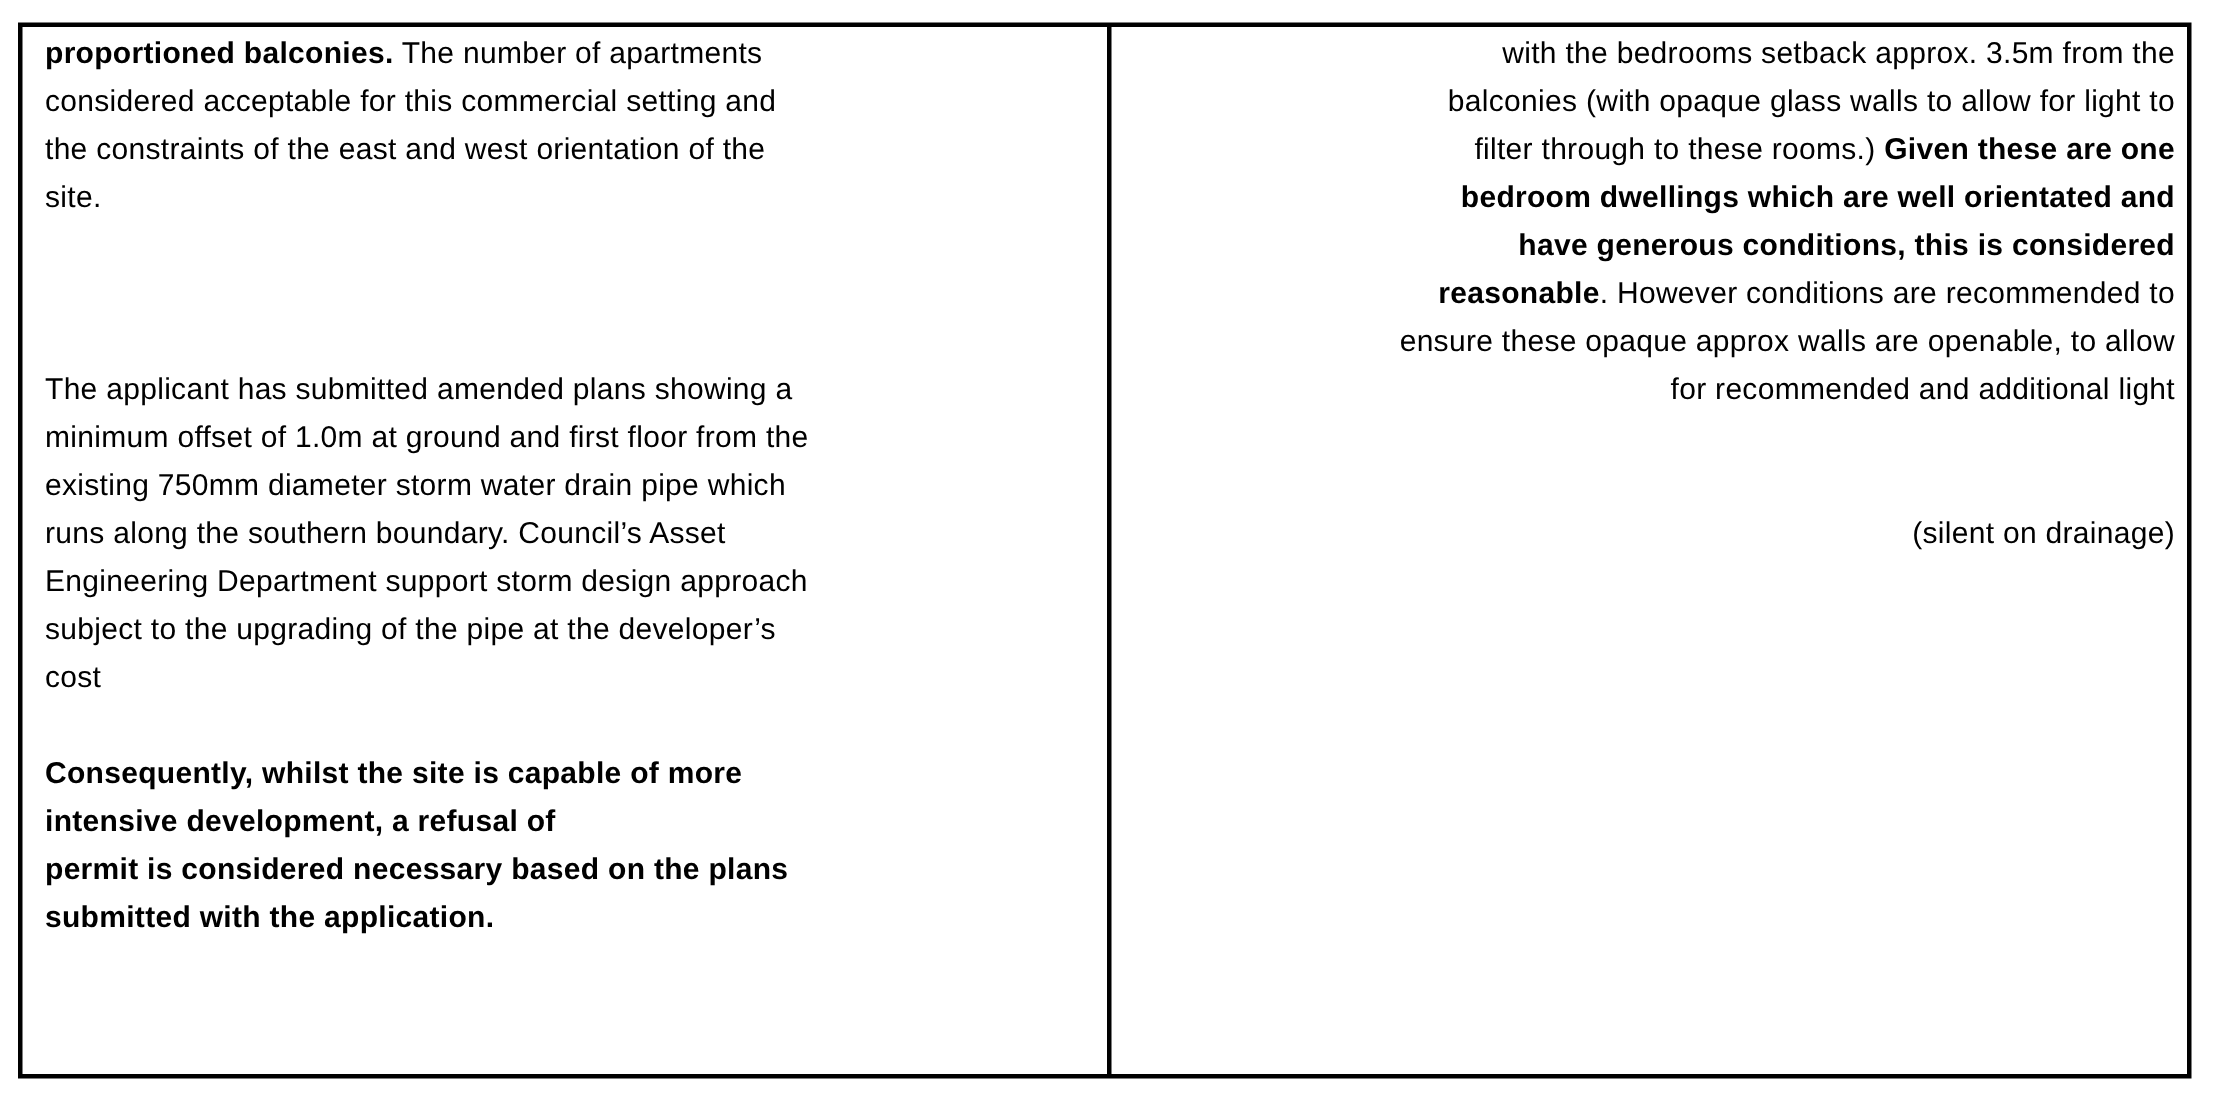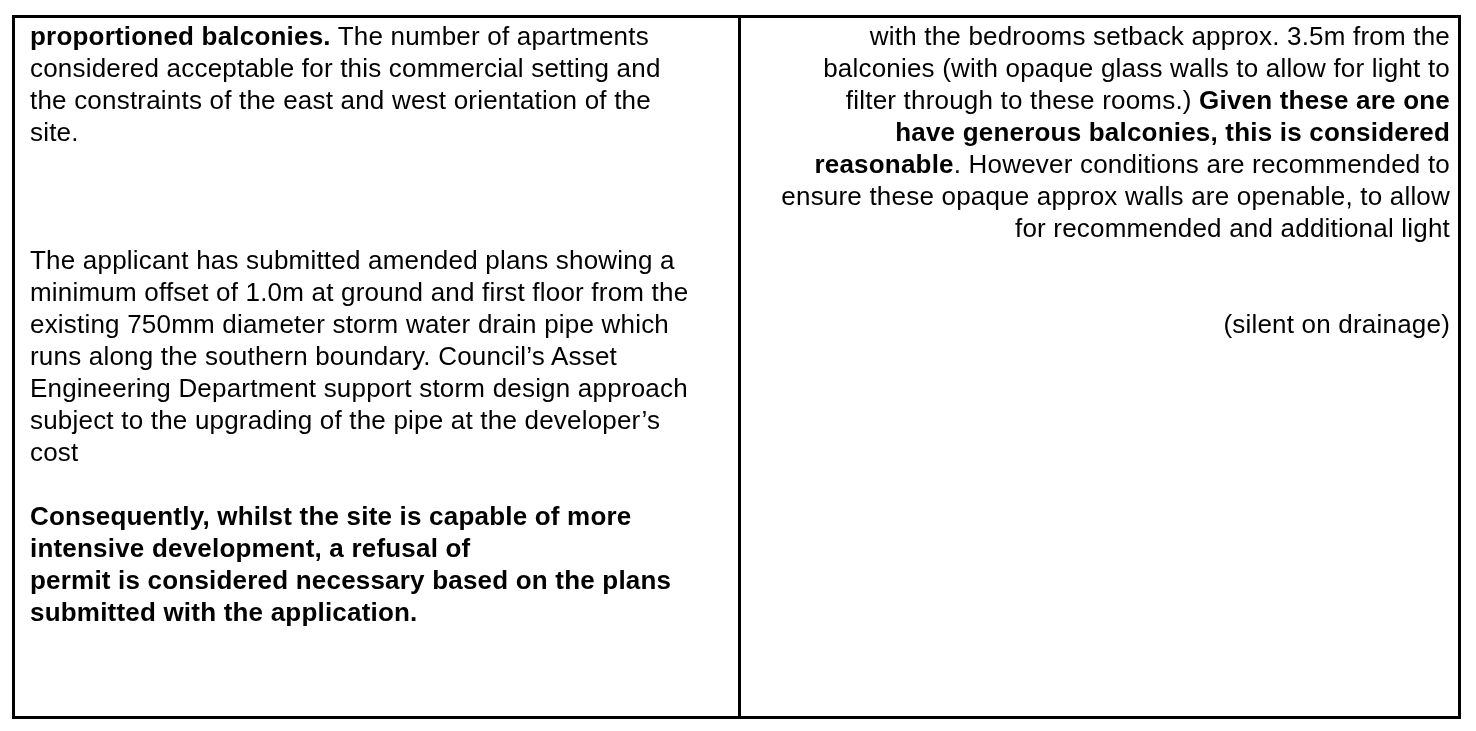--- a/index.html
+++ b/index.html
@@ -21,21 +21,21 @@
   }
   .doc-table{
     position:absolute;
     left:12px;top:15px;
     width:1449px;height:704px;
     border:3px solid var(--rule);
     background:var(--paper);
     display:flex;
   }
   .cell{
-    font-size:26px;
+    font-size:20px;
     line-height:32px;
     letter-spacing:0.2px;
     color:var(--ink);
     overflow:hidden;
   }
   .cell-left{
     width:726px;
     border-right:3px solid var(--rule);
     padding:2px 10px 0 15px;
   }
@@ -74,21 +74,22 @@
         <div class="line"></div>
         <div class="line"><span class="run b">Consequently, whilst the site is capable of more</span></div>
         <div class="line"><span class="run b">intensive development, a refusal of</span></div>
         <div class="line"><span class="run b">permit is considered necessary based on the plans</span></div>
         <div class="line"><span class="run b">submitted with the application.</span></div>
       </div>
     <div class="cell cell-right">
         <div class="line"><span class="run">with the bedrooms setback approx. 3.5m from the</span></div>
         <div class="line"><span class="run">balconies (with opaque glass walls to allow for light to</span></div>
         <div class="line"><span class="run">filter through to these rooms.) </span><span class="run b">Given these are one</span></div>
-        <div class="line"><span class="run b">have generous balconies, this is considered</span></div>
+        <div class="line"><span class="run b">bedroom dwellings which are well orientated and</span></div>
+        <div class="line"><span class="run b">have generous conditions, this is considered</span></div>
         <div class="line"><span class="run b">reasonable</span><span class="run">. However conditions are recommended to</span></div>
         <div class="line"><span class="run">ensure these opaque approx walls are openable, to allow</span></div>
         <div class="line"><span class="run">for recommended and additional light</span></div>
         <div class="line"></div>
         <div class="line"></div>
         <div class="line"><span class="run">(silent on drainage)</span></div>
       </div>
   </div>
 </div>
 

